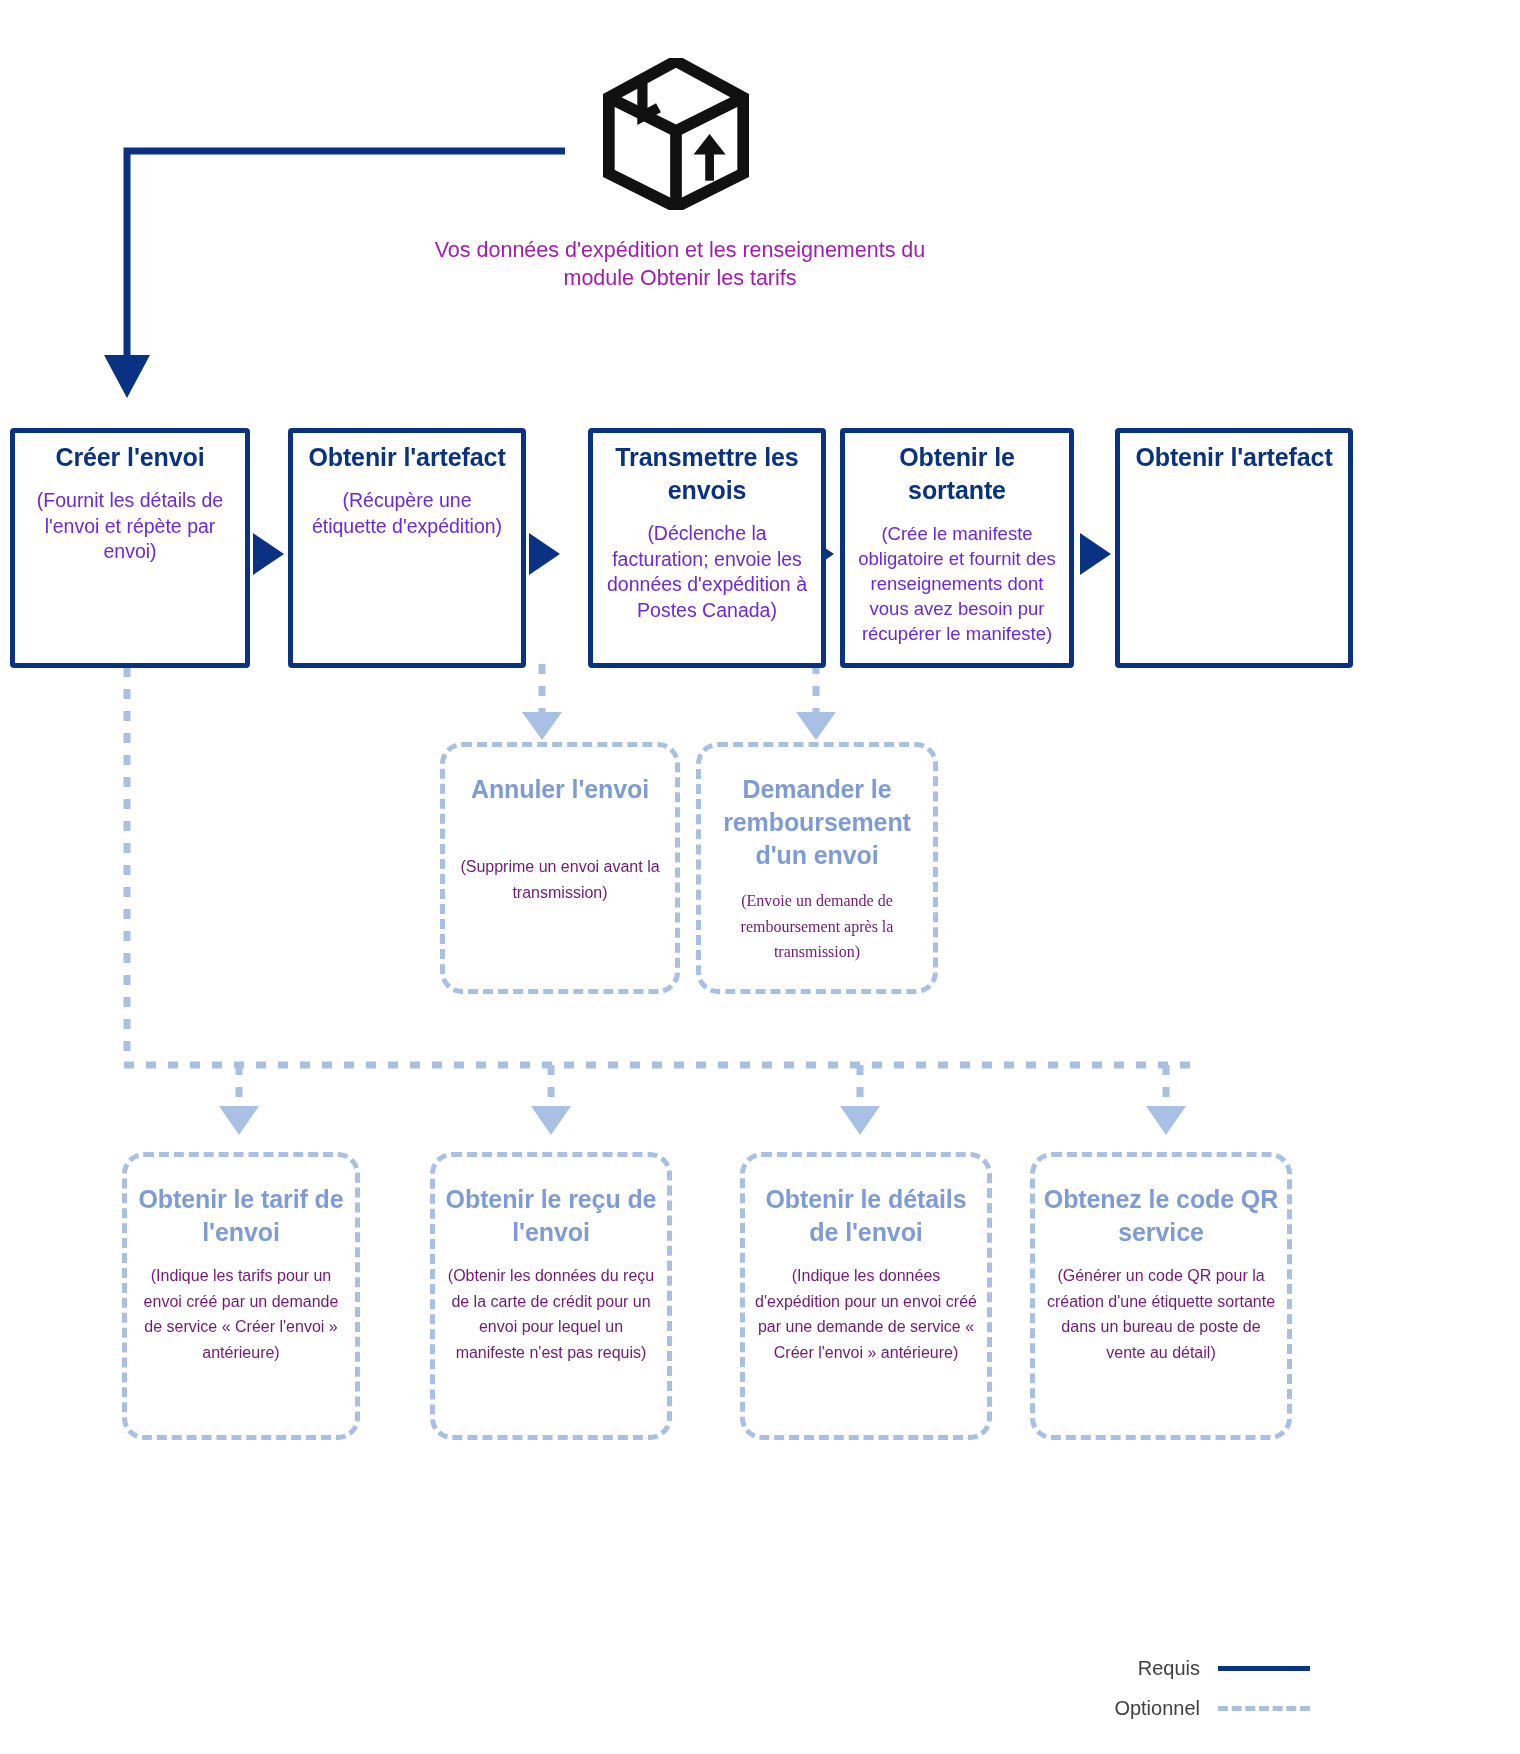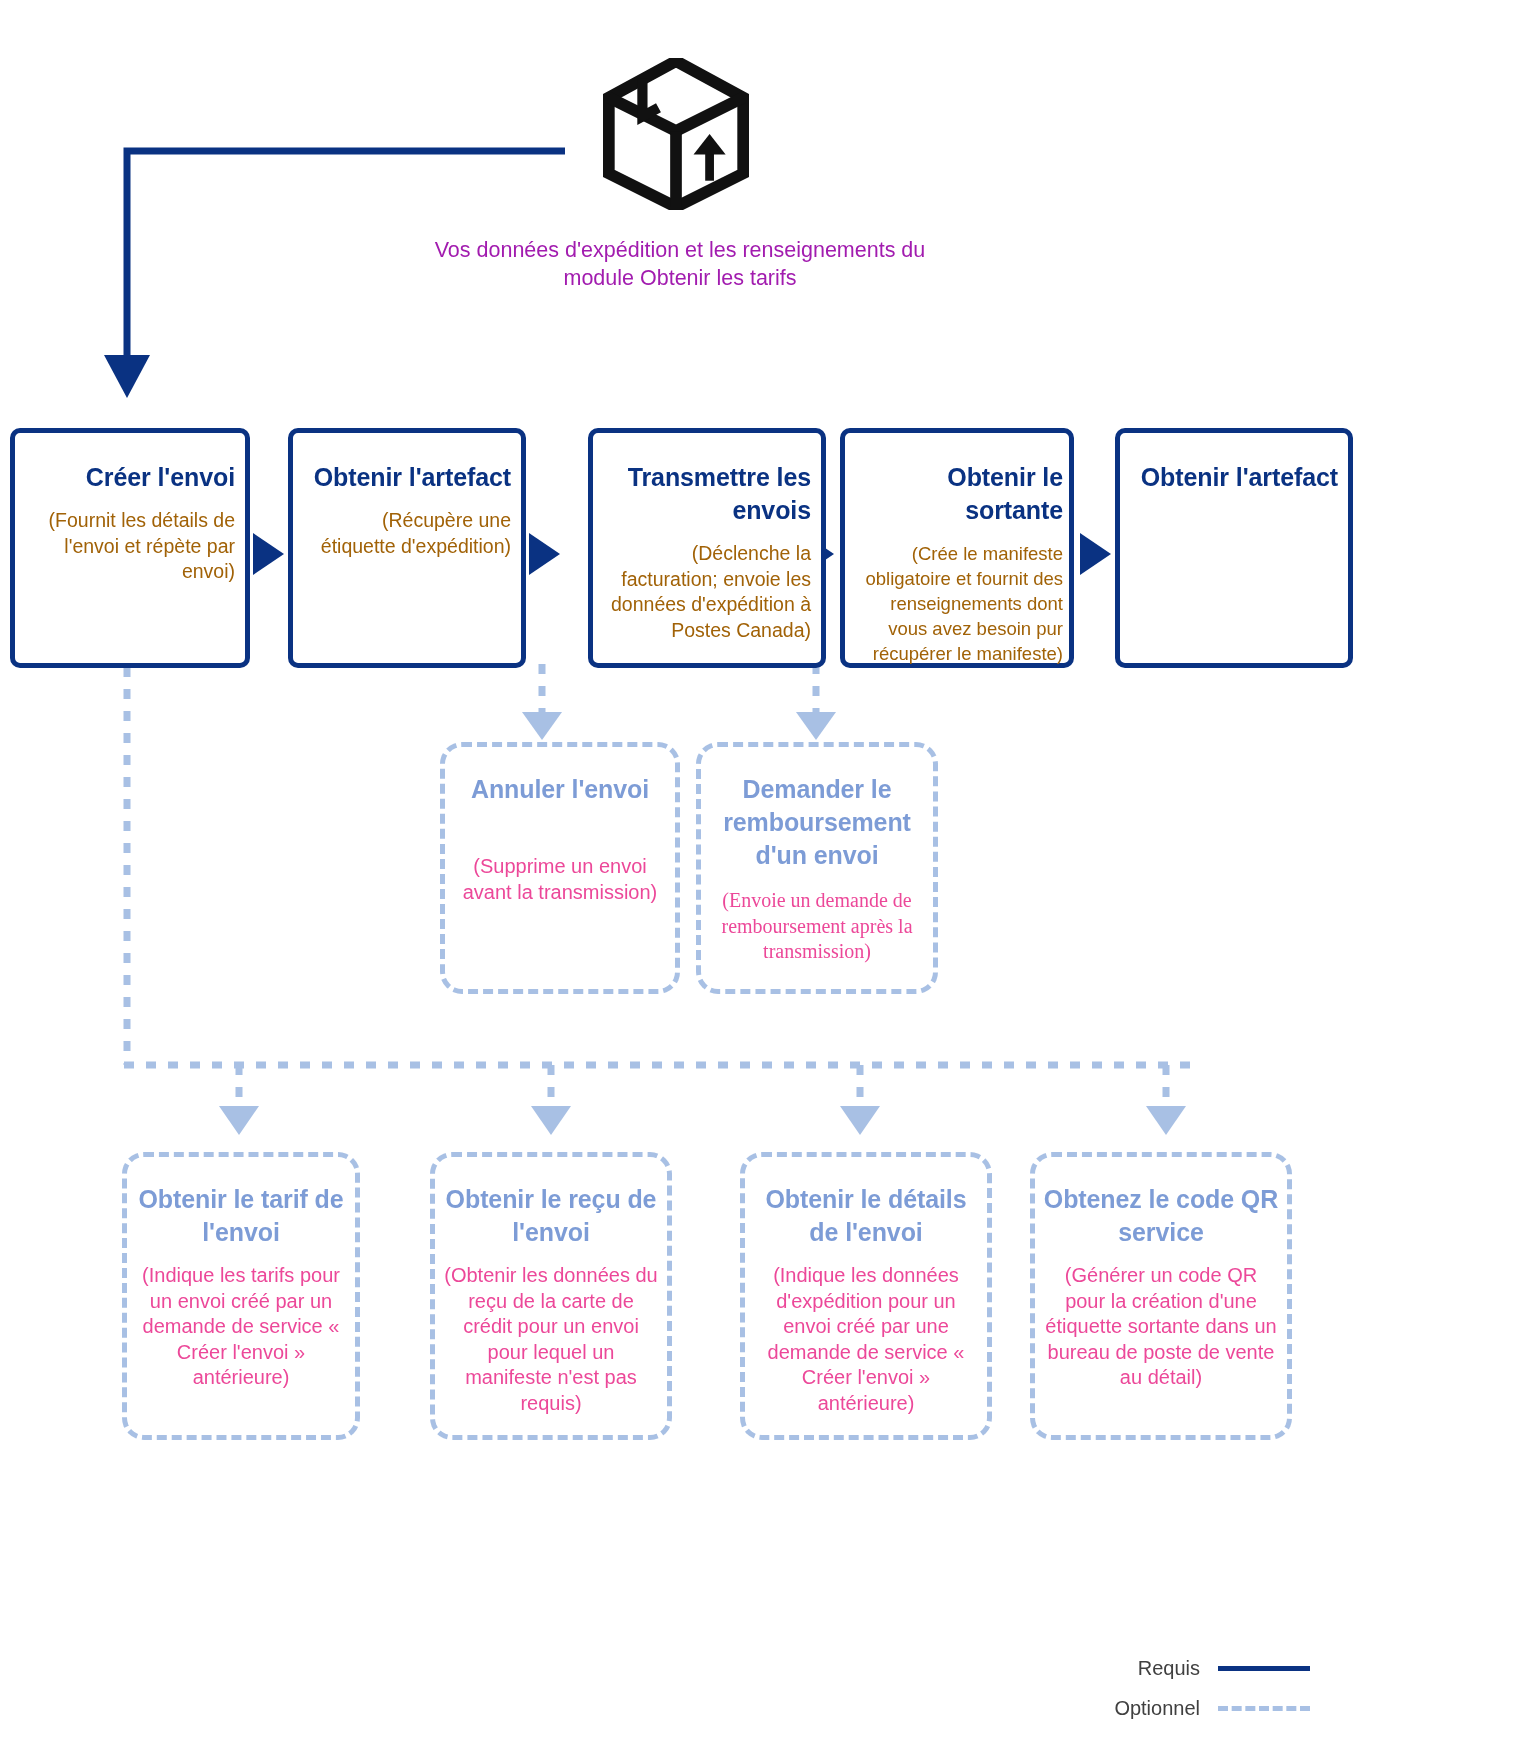--- a/index.html
+++ b/index.html
@@ -39,35 +39,35 @@
     text-align: center;
     font-size: 21.5px;
     line-height: 28px;
     color: #a21caf;
   }
 
   
   .req-box {
     position: absolute;
     border: 5px solid #0a3282;
-    border-radius: 10px;
+    border-radius: 4px;
     background: #ffffff;
-    padding: 28px 10px 12px;
-    text-align: right;
+    padding: 8px 10px 12px;
+    text-align: center;
   }
   .req-box .bx-title {
     font-size: 25px;
     font-weight: bold;
     color: #0a3282;
     line-height: 33px;
     letter-spacing: -0.1px;
   }
   .req-box .bx-desc {
     font-size: 19.5px;
-    color: #a16207;
+    color: #6d28d9;
     line-height: 25.5px;
     margin-top: 14px;
   }
 
   
   .opt-box {
     position: absolute;
     border: 5px dashed #a8c0e4;
     border-radius: 22px;
     background: #ffffff;
@@ -75,22 +75,22 @@
     text-align: center;
   }
   .opt-box .bx-title {
     font-size: 25px;
     font-weight: bold;
     color: #7d9cd6;
     line-height: 33px;
     letter-spacing: -0.1px;
   }
   .opt-box .bx-desc {
-    font-size: 20px;
-    color: #ec4899;
+    font-size: 16px;
+    color: #701a75;
     line-height: 25.5px;
     margin-top: 14px;
   }
 
   
   .legend {
     position: absolute;
     left: 1080px; top: 1648px;
     width: 230px;
   }

